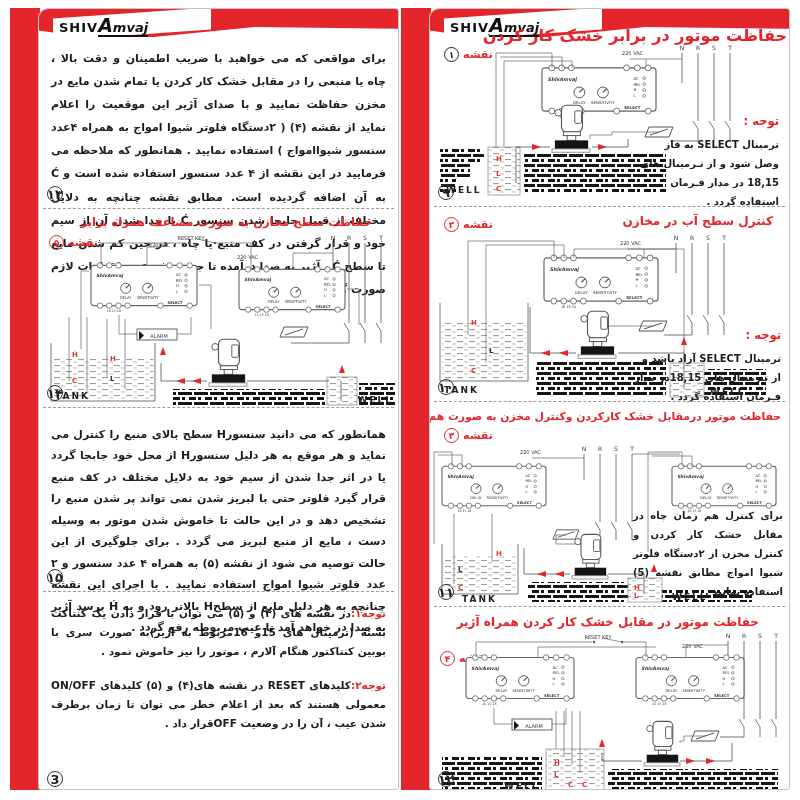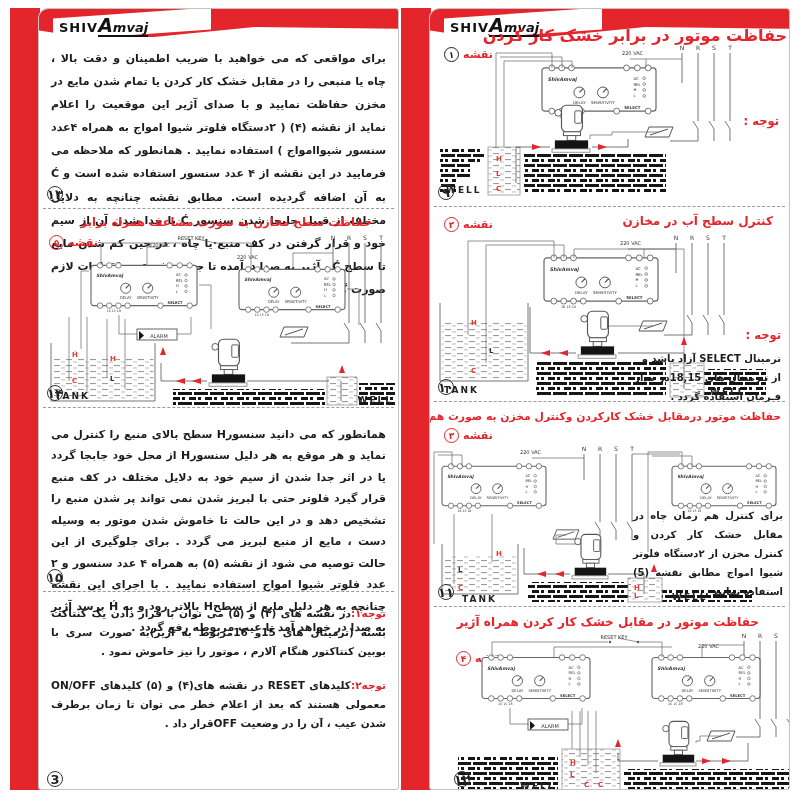--- a/index.html
+++ b/index.html
@@ -277,20 +277,21 @@
           </g>
           <use href="#sym-pump" x="120" y="60" width="38" height="50"></use>
           <path class="wire" d="M118 104 H84 V140 M160 104 H196 V96"></path>
           <g>
             <path class="arr" d="M100 101 l9 3 l-9 3 z"></path>
             <path class="arr" d="M166 101 l9 3 l-9 3 z"></path>
           </g>
         </svg>
         <div class="note-block" style="top:102px;right:10px;width:142px;">
           <span class="note-title">توجه :</span>
+          <span>ترمینال SELECT به فاز وصل شود و از تـرمینال های 18,15 در مدار فـرمان استفاده گردد .</span>
         </div>
         <div class="page-num">۹</div>
       </div>
       <div class="sep" style="top:197px;"></div>
 
       <div class="section" style="top:198px;height:194px;">
         <div class="sec-title" style="top:7px;right:16px;font-size:12px;">کنترل سطح آب در مخازن</div>
         <div class="map-label" style="top:10px;left:14px;">
           <span>نقشه</span>
             <span class="map-circle">۲</span>
@@ -388,21 +389,21 @@
             <text x="202" y="146" class="sensor" font-size="5.5">H</text>
             <text x="202" y="154" class="sensor" font-size="5.5">L</text>
           </g>
           <text x="240" y="156" class="t9">WELL</text>
         </svg>
         <div class="note-block" style="top:104px;right:6px;width:150px;text-align:justify;">برای کنترل هم زمان چاه در مقابل خشک کار کردن و کنترل مخزن از ۲دستگاه فلوتر شیوا امواج مطابق نقشه (5) استفاده نمایید .</div>
         <div class="page-num">۱۱</div>
       </div>
       <div class="sep" style="top:597px;"></div>
 
-      <div class="section" style="top:598px;height:186px;margin-left:16px;">
+      <div class="section" style="top:598px;height:186px;">
         <div class="sec-title" style="top:8px;right:30px;font-size:12px;">حفاظت موتور در مقابل خشک کار کردن همراه آژیر</div>
         <div class="map-label" style="top:44px;left:10px;">
           <span>نقشه</span>
             <span class="map-circle">۴</span>
         </div>
         <svg style="top:24px;left:2px;" width="356" height="160" viewBox="0 0 356 160">
           <text x="166" y="8" class="t5" text-anchor="middle">RESET KEY</text>
           <path class="wire-thin" d="M140 11 L160 11 M170 7 L190 11"></path>
           <circle cx="162" cy="11" r="1.2" fill="#555"></circle>
             <circle cx="190" cy="11" r="1.2" fill="#555"></circle>

